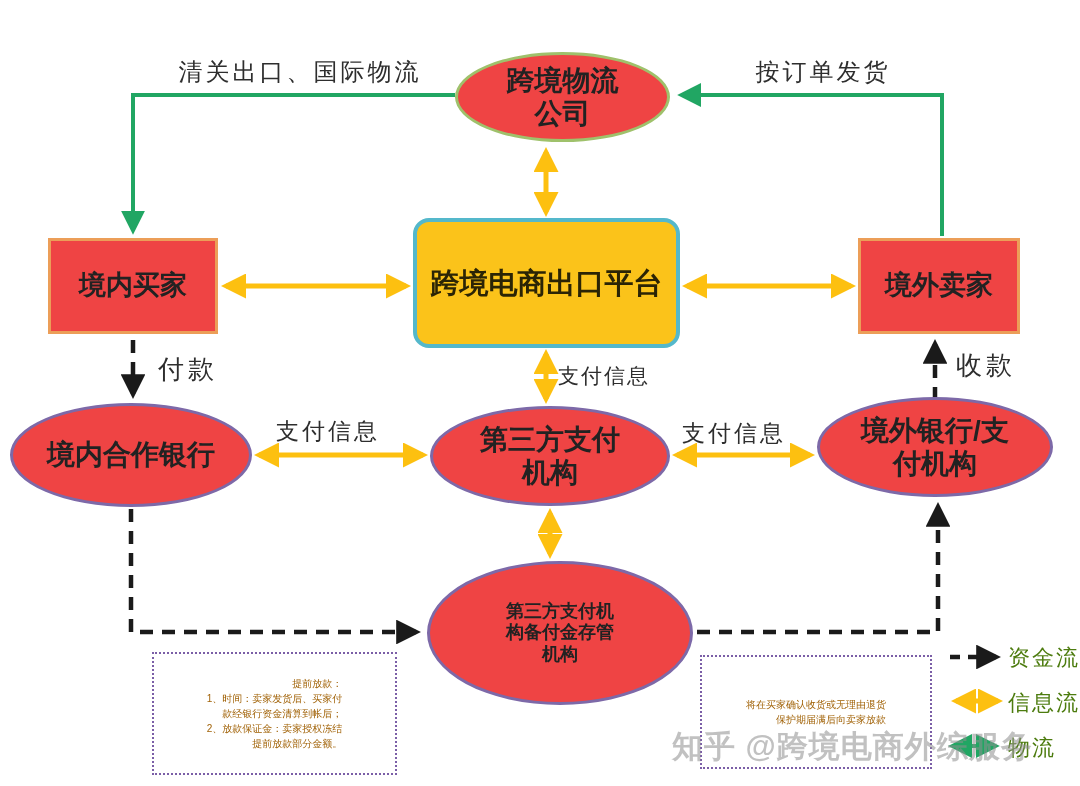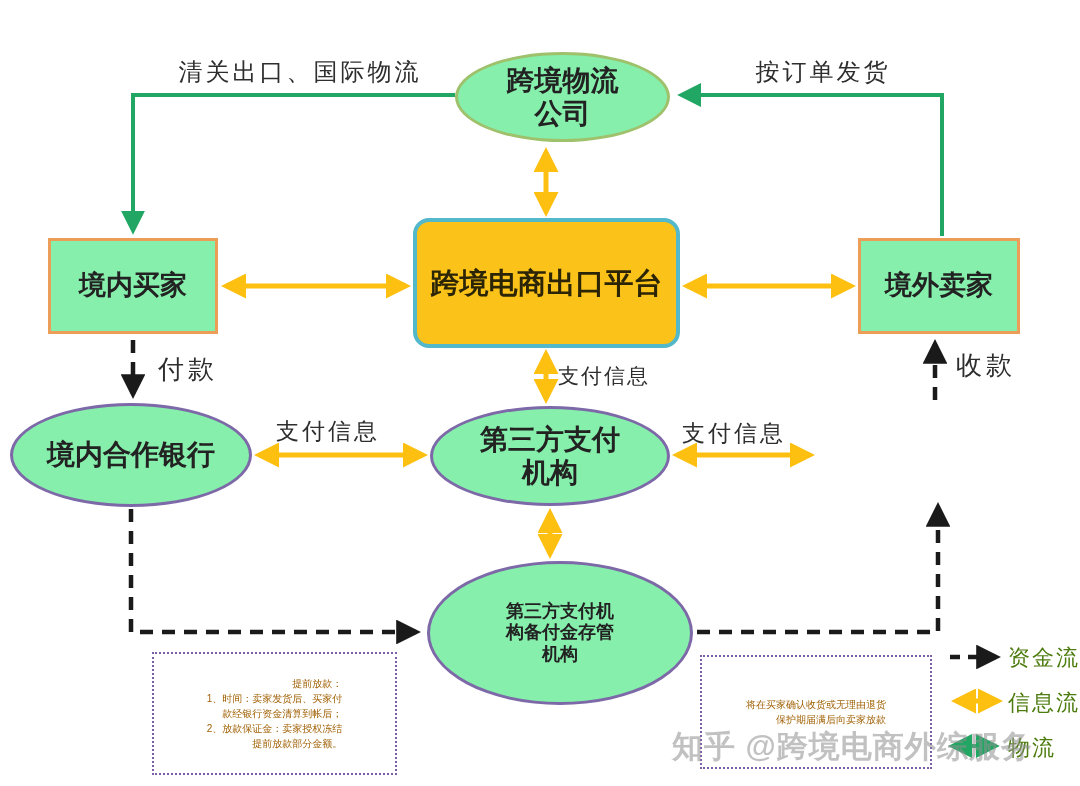--- a/index.html
+++ b/index.html
@@ -4,21 +4,21 @@
 <style>
   html,body { margin:0; padding:0; background:#fff; }
   #canvas {
     position:relative; width:1080px; height:786px; background:#fff;
     font-family:"Liberation Sans", sans-serif; overflow:hidden;
   }
   #arrows { position:absolute; left:0; top:0; z-index:1; }
 
   .node {
     position:absolute; display:flex; align-items:center; justify-content:center;
-    text-align:center; font-weight:bold; color:#222; background:#86efac;
+    text-align:center; font-weight:bold; color:#222; background:#ef4444;
     white-space:pre-line; line-height:1.18; z-index:2; box-sizing:border-box;
   }
   .ellipse { border-radius:50%; }
   .n-logistics { left:455px; top:52px; width:215px; height:90px; border:3px solid #9FC16B; font-size:28px; }
   .n-platform {
     left:413px; top:218px; width:267px; height:130px;
     background:#FBC31A; border:4px solid #54B8CB; border-radius:16px;
     font-size:29px; color:#2b2405;
   }
   .n-buyer  { left:48px;  top:238px; width:170px; height:96px; border:3px solid #EC9E58; font-size:27px; }
@@ -103,20 +103,22 @@
   </svg>
 
   <div class="node ellipse n-logistics">跨境物流
 公司</div>
   <div class="node n-platform">跨境电商出口平台</div>
   <div class="node n-buyer">境内买家</div>
   <div class="node n-seller">境外卖家</div>
   <div class="node ellipse n-bank">境内合作银行</div>
   <div class="node ellipse n-payment">第三方支付
 机构</div>
+  <div class="node ellipse n-overseas">境外银行/支
+付机构</div>
   <div class="node ellipse n-custodian">第三方支付机
 构备付金存管
 机构</div>
 
   <div class="script-label lbl-customs">清关出口、国际物流</div>
   <div class="script-label lbl-ship">按订单发货</div>
   <div class="script-label lbl-pay">付款</div>
   <div class="script-label lbl-receive">收款</div>
   <div class="script-label lbl-pi-top">支付信息</div>
   <div class="script-label lbl-pi-left">支付信息</div>

